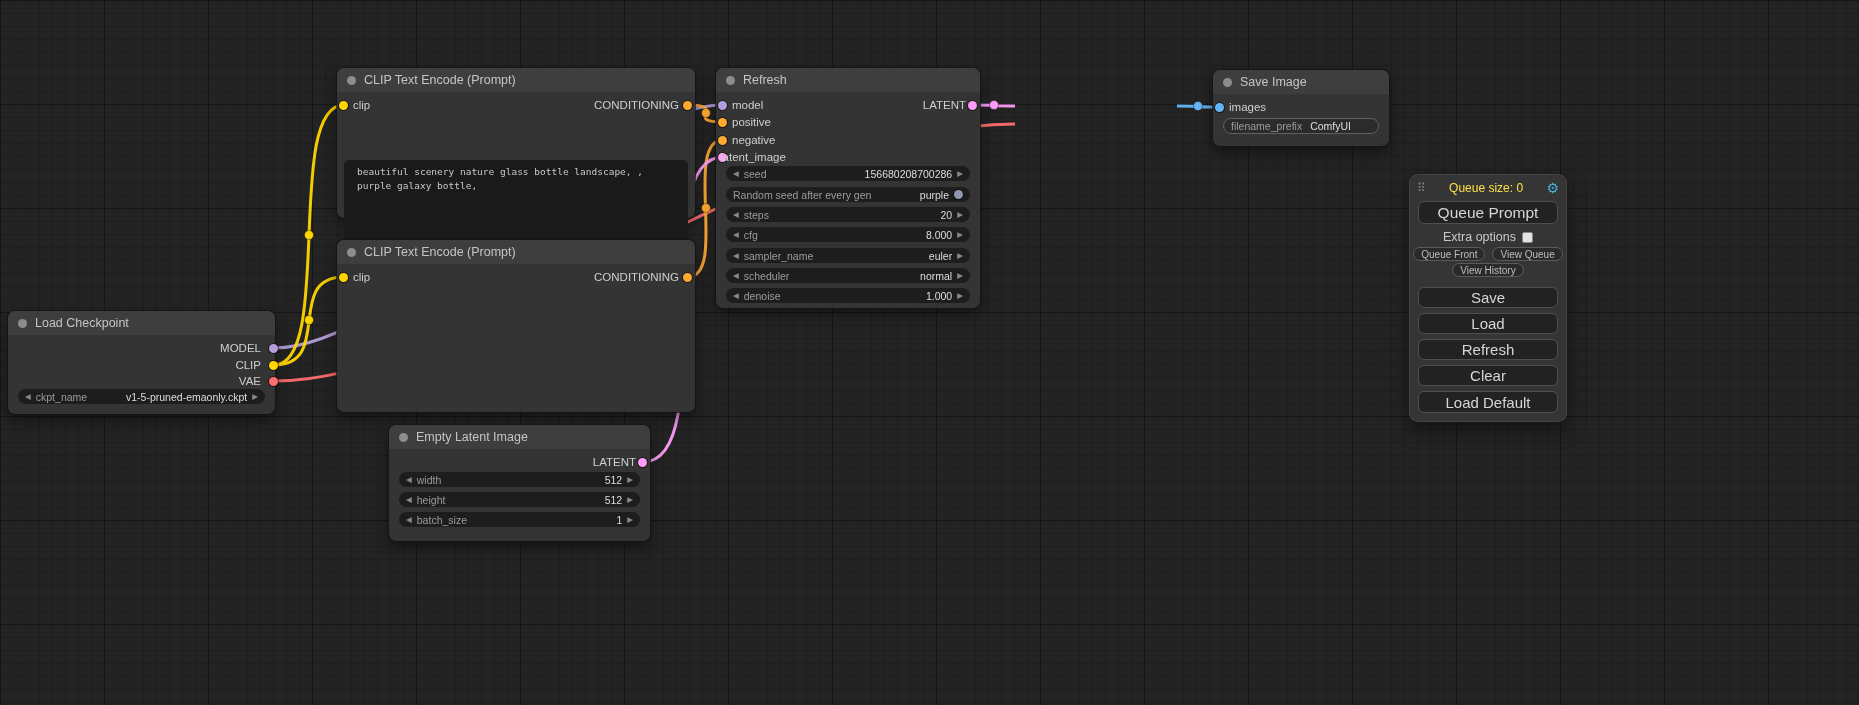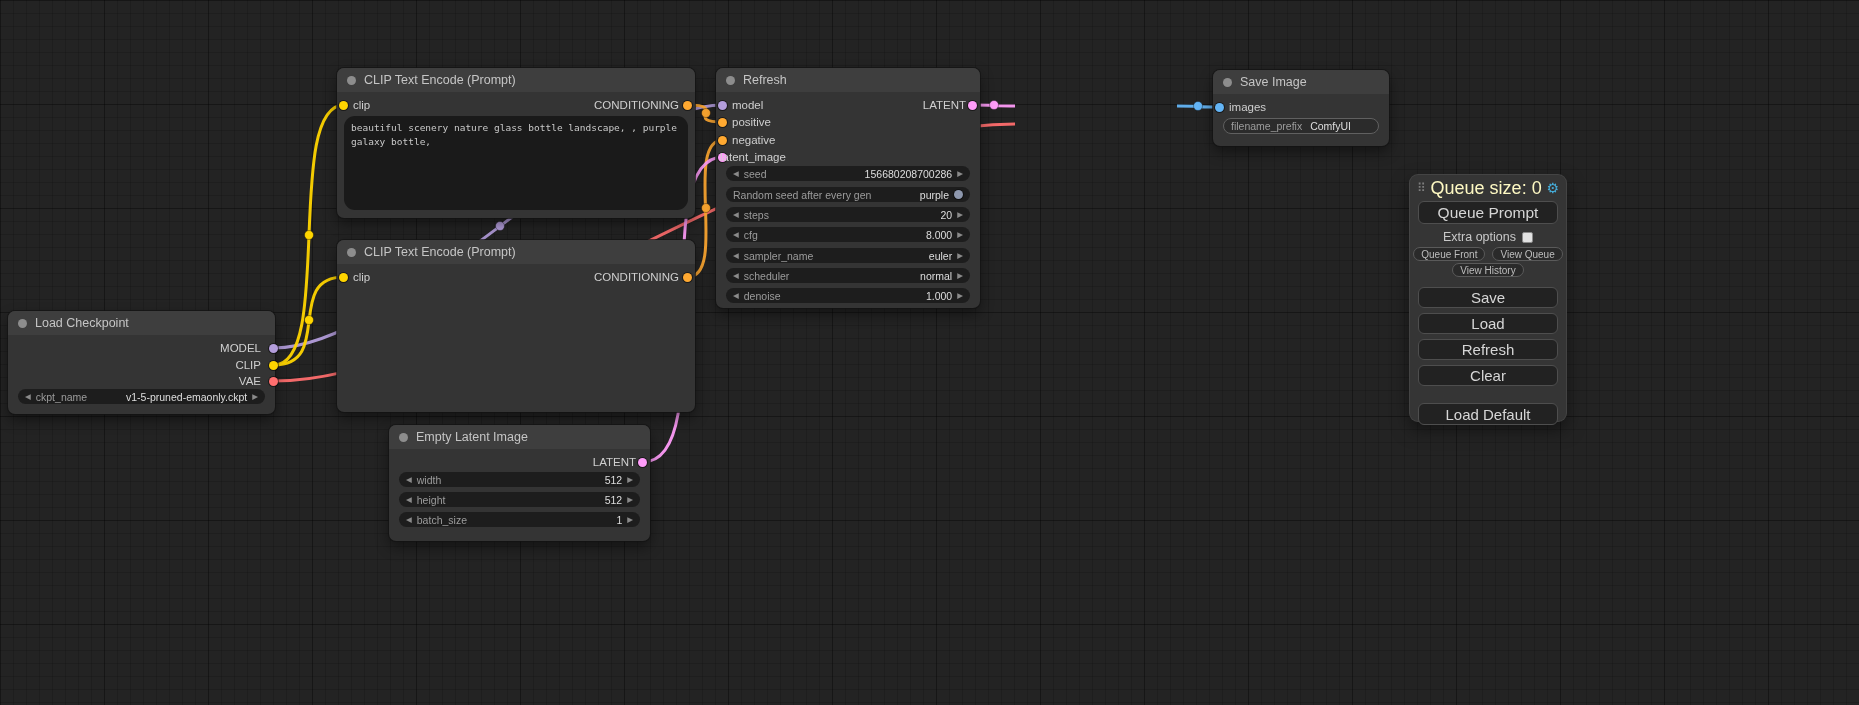--- a/index.html
+++ b/index.html
@@ -22,29 +22,29 @@
   .ttext{font-size:12.5px;color:#c5c5c5;white-space:nowrap;}
   .slabel{position:absolute;height:14px;line-height:14px;font-size:11.5px;color:#cfcfcf;white-space:nowrap;}
   .sdot{position:absolute;width:9px;height:9px;border-radius:50%;box-shadow:0 0 0 1px rgba(0,0,0,.5);cursor:crosshair;}
   .widget{position:absolute;height:15px;background:#1d1d1d;border-radius:8px;
     display:flex;align-items:center;gap:5px;padding:0 7px;font-size:10.5px;color:#9c9c9c;cursor:pointer;}
   .widget .arr{font-size:7.5px;color:#8a8a8a;flex:none;line-height:1;}
   .widget .wlabel{white-space:nowrap;}
   .widget .wvalue{margin-left:auto;color:#dedede;white-space:nowrap;}
   .widget.bordered{background:#2b2b2b;border:1px solid #606060;height:16px;}
   .knob{width:9px;height:9px;border-radius:50%;flex:none;box-shadow:0 0 0 1px rgba(0,0,0,.4);}
-  .prompt{position:absolute;background:#1a1a1a;border-radius:11px;padding:5px 7px;
+  .prompt{position:absolute;background:#1a1a1a;border-radius:5px;padding:5px 13px;
     font-family:"DejaVu Sans Mono",monospace;font-size:9.5px;line-height:1.5;color:#c9c9c9;
-    white-space:pre-wrap;overflow:hidden;cursor:text;}
+    white-space:pre-wrap;overflow:hidden;cursor:text;margin-top:44px;}
   .menu{position:absolute;left:1410px;top:175px;width:156px;height:246px;z-index:3;
     background:#353535;border-radius:8px;
     box-shadow:0 0 0 1px rgba(75,75,75,.85), 0 8px 18px rgba(0,0,0,.5);}
   .mhead{position:absolute;top:4px;left:7px;right:7px;height:18px;display:flex;align-items:center;}
   .mdrag{color:#7d7d7d;font-size:12px;cursor:grab;flex:none;}
-  .msize{flex:1;text-align:center;font-size:18px;color:#fef9c3;}
+  .msize{flex:1;text-align:center;font-size:12px;color:#fde047;}
   .mgear{font-size:14px;line-height:1;cursor:pointer;flex:none;}
   .mbtn{position:absolute;left:8px;width:140px;height:21px;background:#222;
     border:1px solid #4e4e4e;border-radius:6px;color:#d6d6d6;font-size:15px;
     font-family:inherit;display:flex;align-items:center;justify-content:center;cursor:pointer;padding:0;}
   .mbtn.big{height:23px;font-size:15.5px;}
   .mextra{position:absolute;top:55px;left:0;right:0;display:flex;align-items:center;justify-content:center;gap:6px;font-size:12.5px;color:#c9c9c9;}
   .mcheck{width:11px;height:11px;background:#e2e2e2;border:1px solid #8a8a8a;border-radius:2px;cursor:pointer;}
   .mrow{position:absolute;left:0;right:0;display:flex;justify-content:center;gap:7px;}
   .pill{height:14px;padding:0 7px;background:#2a2a2a;border:1px solid #5a5a5a;border-radius:8px;
     color:#bdbdbd;font-size:10px;font-family:inherit;display:flex;align-items:center;cursor:pointer;}
@@ -231,16 +231,16 @@
       <button class="pill">Queue Front</button>
       <button class="pill">View Queue</button>
     </div>
     <div class="mrow" style="top:88px">
       <button class="pill">View History</button>
     </div>
     <button class="mbtn" style="top:112px">Save</button>
     <button class="mbtn" style="top:138px">Load</button>
     <button class="mbtn" style="top:164px">Refresh</button>
     <button class="mbtn" style="top:190px">Clear</button>
-    <button class="mbtn" style="top:228px;height:22px">Load Default</button>
+    <button class="mbtn" style="top:216px;height:22px">Load Default</button>
   </div>
 
 </div>
 
 </body></html>

